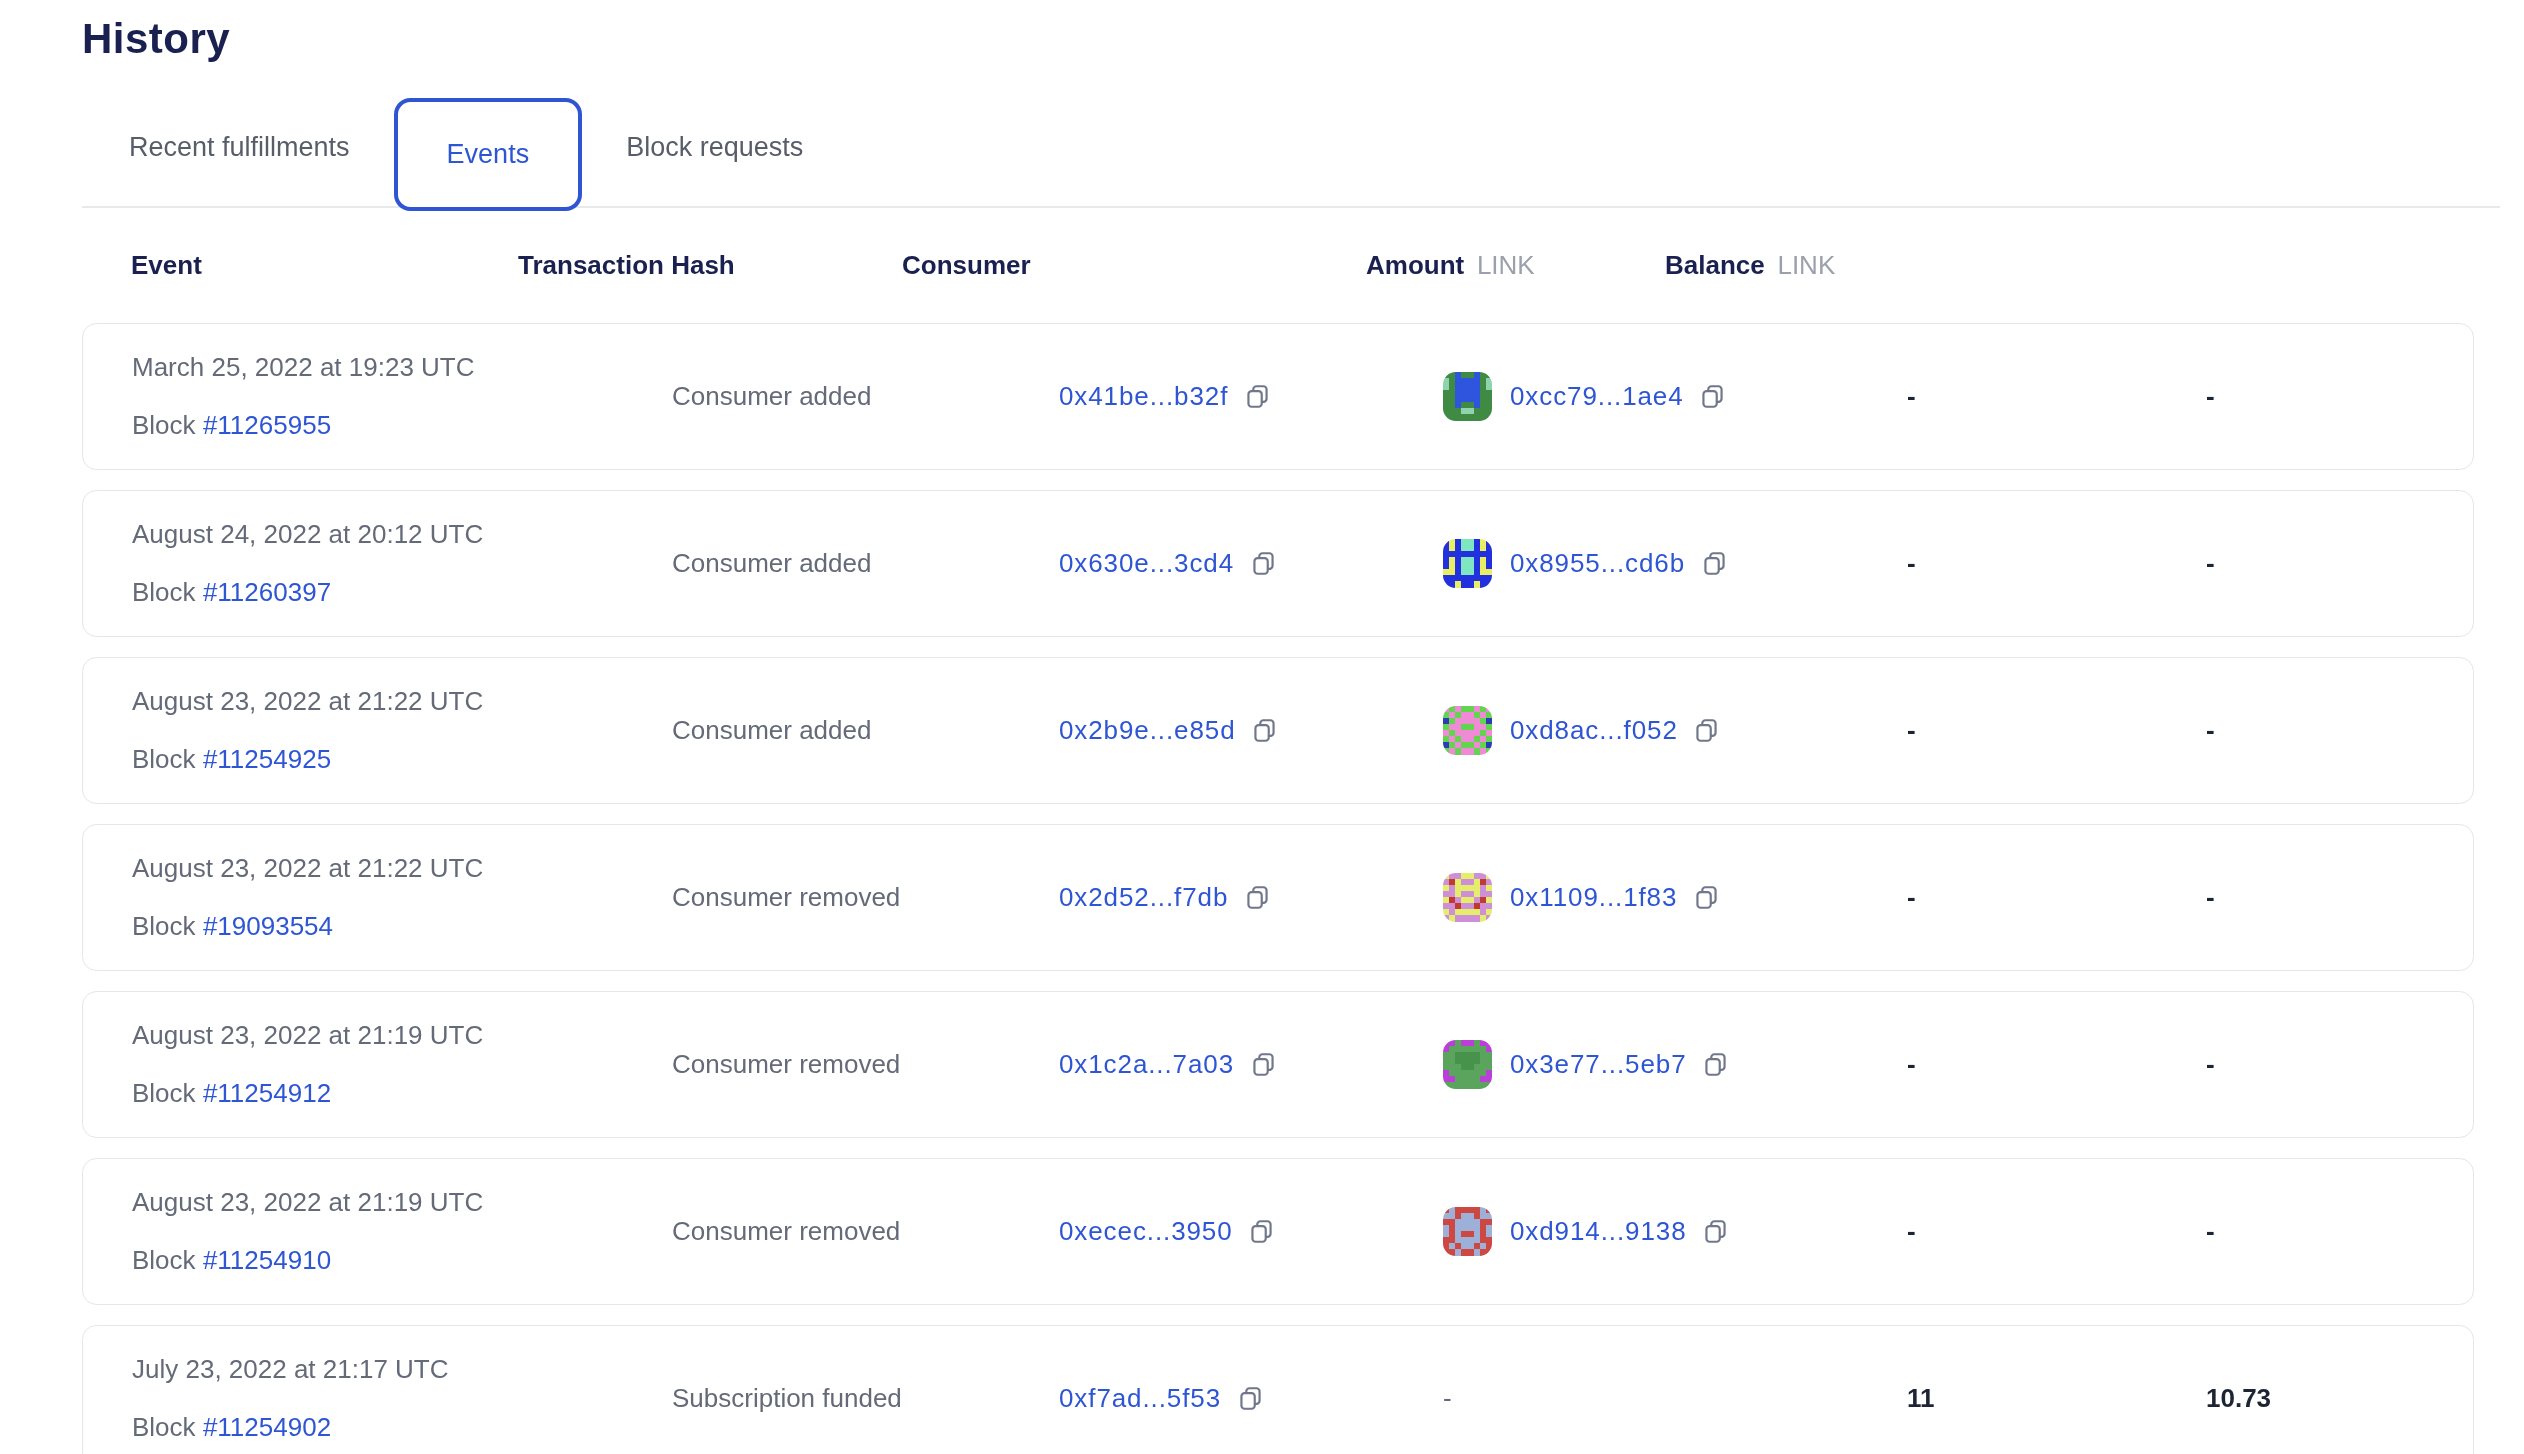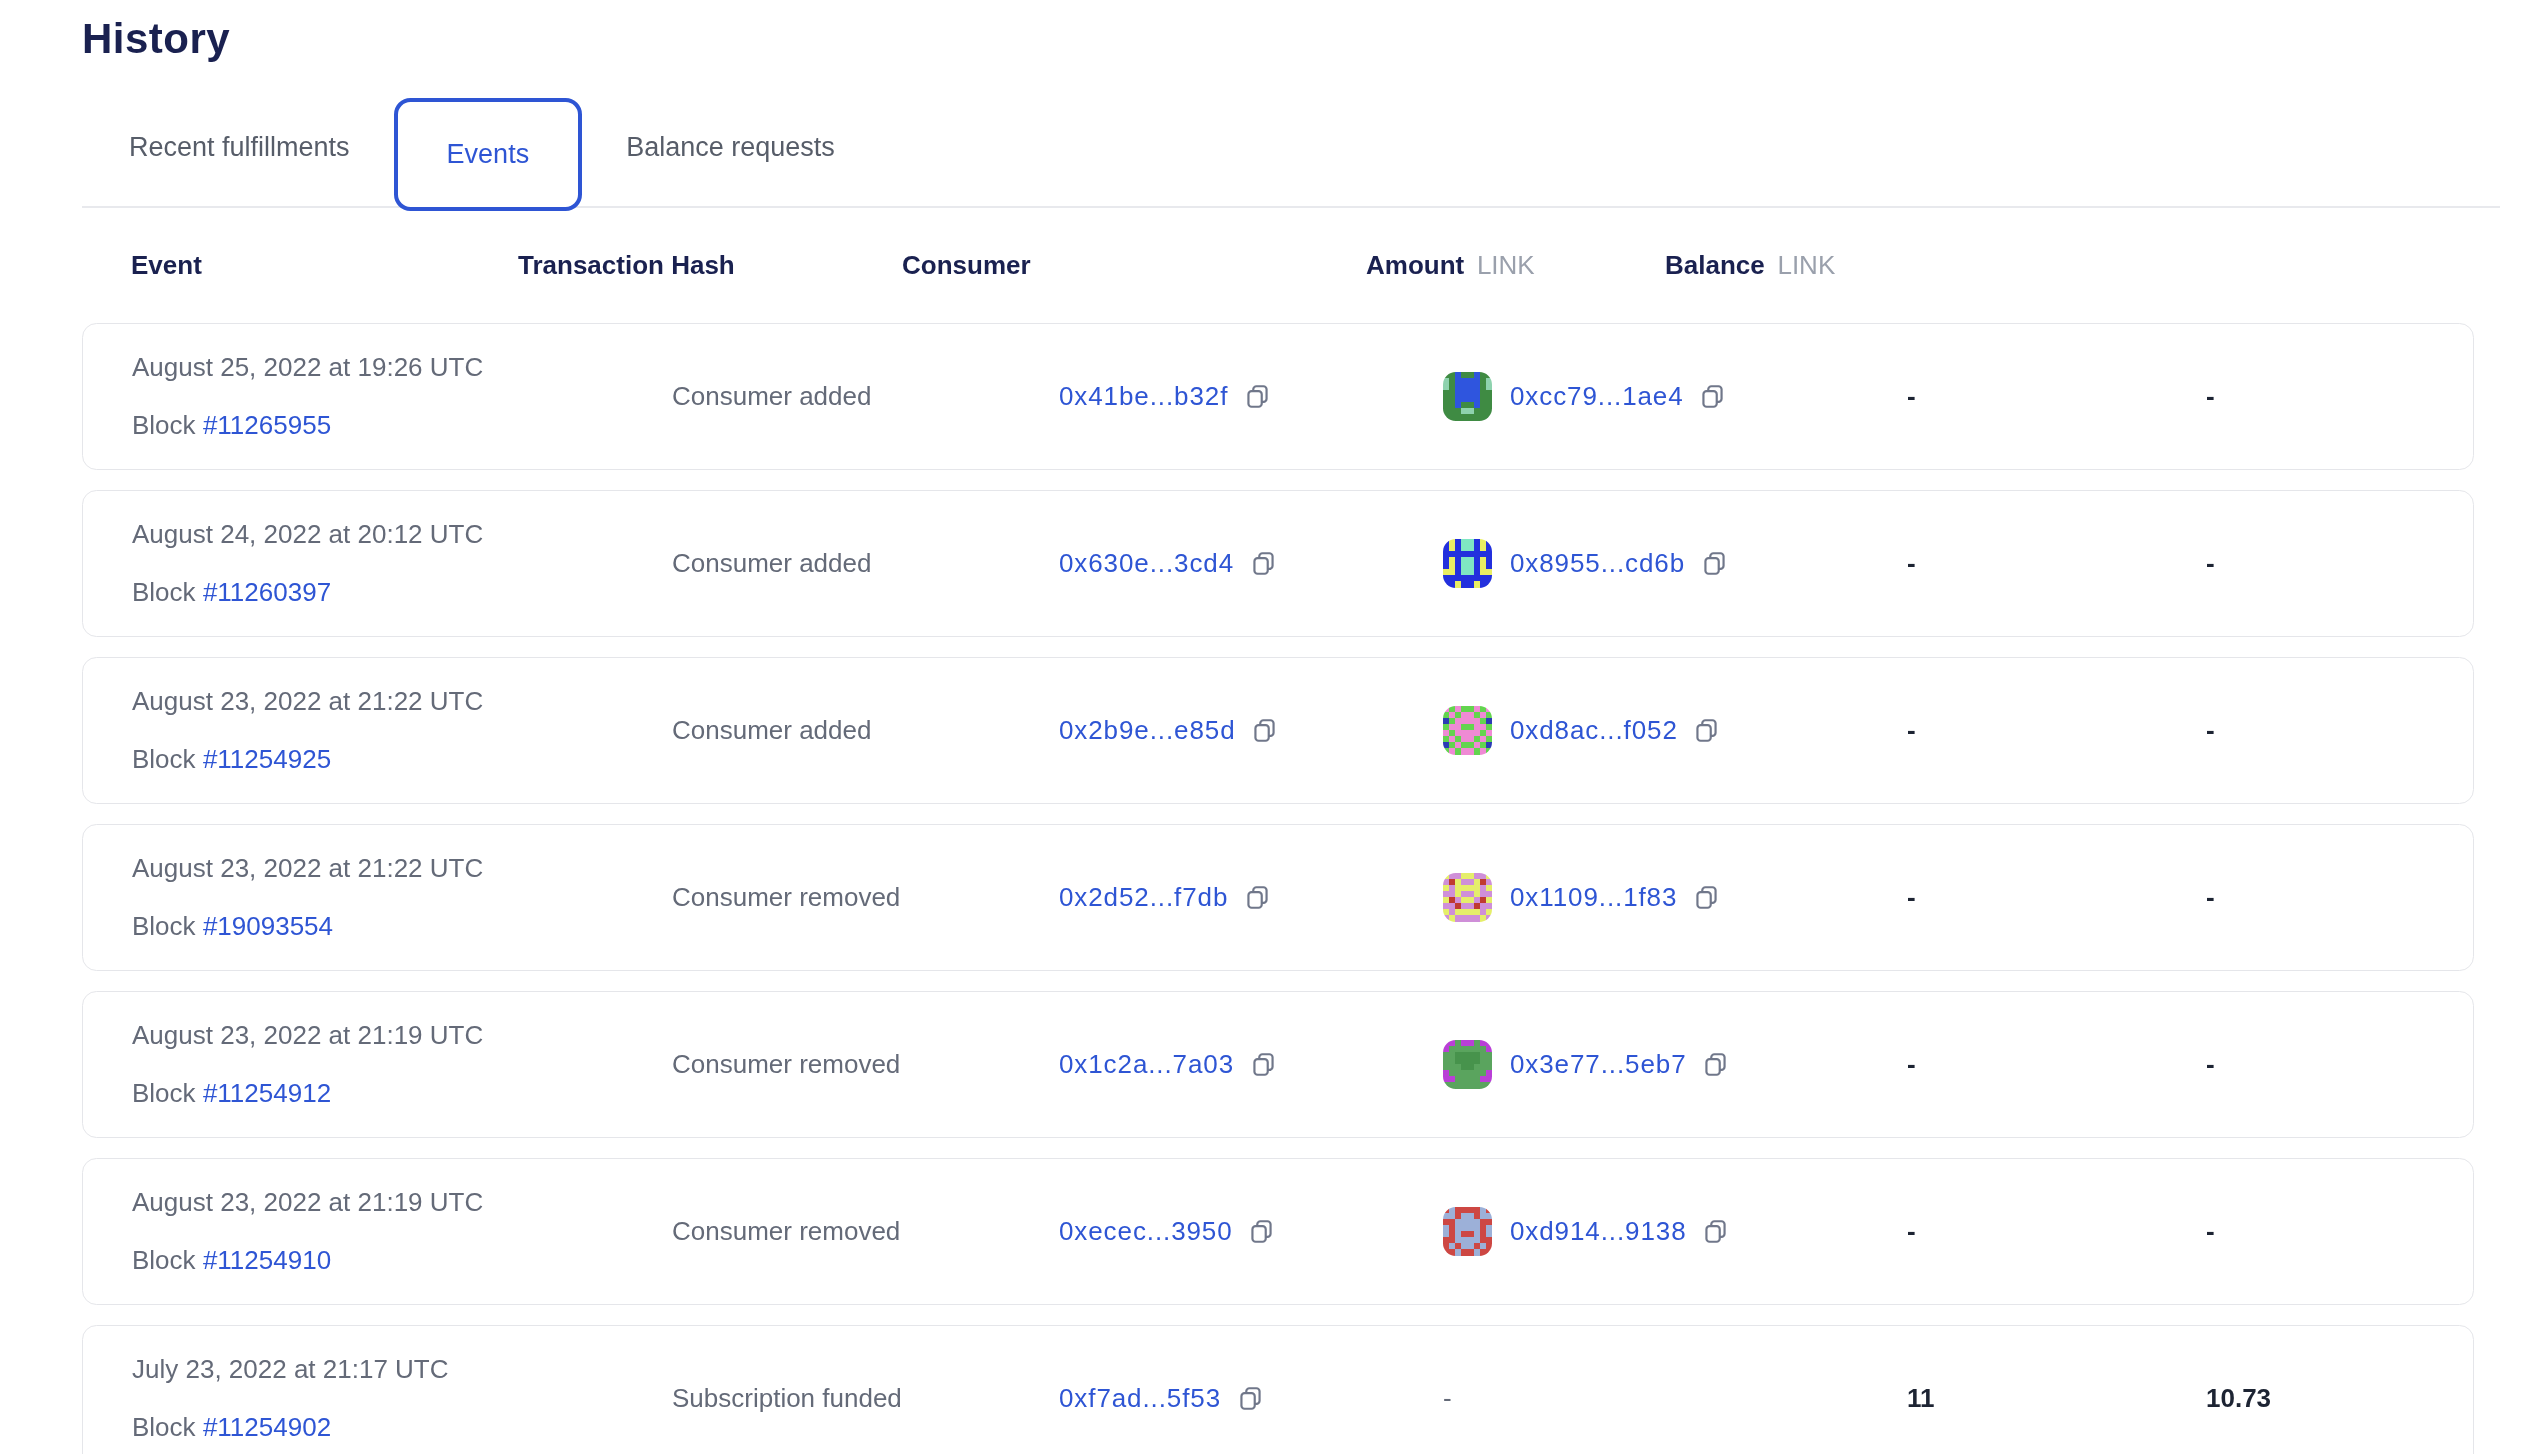--- a/index.html
+++ b/index.html
@@ -83,41 +83,41 @@
 </head>
 <body>
 
 <div class="page">
 
   <div class="page-title">History</div>
 
   <div class="tabs">
     <div class="tab">Recent fulfillments</div>
     <div class="tab tab-active">Events</div>
-    <div class="tab">Balance requests</div>
+    <div class="tab">Block requests</div>
   </div>
 
   <div class="thead">
     <div class="th th-event">Event</div>
     <div class="th th-tx">Transaction Hash</div>
     <div class="th th-consumer">Consumer</div>
     <div class="th th-amount">
       <span>Amount</span>
       <span class="unit">LINK</span>
     </div>
     <div class="th th-balance">
       <span>Balance</span>
       <span class="unit">LINK</span>
     </div>
   </div>
 
   <div id="table-body">
   <div class="row-card">
     <div class="cell-time">
-      <span class="date-text">August 25, 2022 at 19:26 UTC</span>
+      <span class="date-text">March 25, 2022 at 19:23 UTC</span>
       <span class="block-line"><span>Block</span><a href="#">#11265955</a></span>
     </div>
     <div class="cell-event">Consumer added</div>
     <div class="cell-tx">
       <a href="#" class="hash-link">0x41be...b32f</a>
       <span class="copy-btn">
         <svg viewBox="0 0 24 24" fill="none" stroke="currentColor" stroke-width="1.8">
           <rect x="8.5" y="3.5" width="11" height="13" rx="2.6"></rect>
           <rect x="4.5" y="7.5" width="11" height="13" rx="2.6" fill="#ffffff"></rect>
         </svg>

